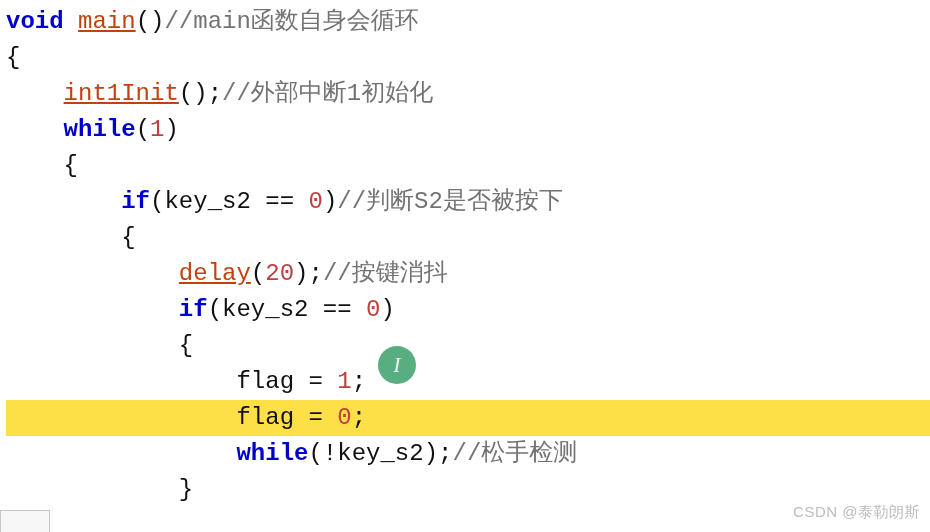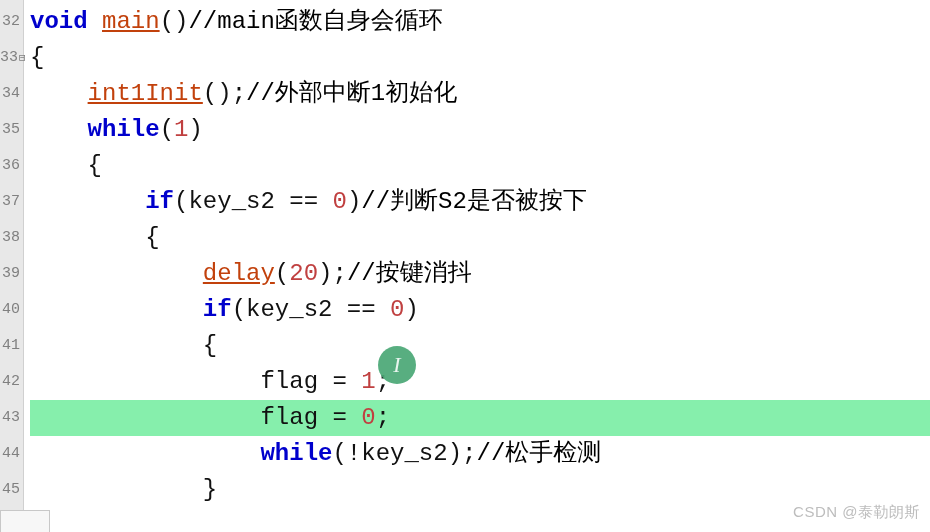--- a/index.html
+++ b/index.html
@@ -49,26 +49,26 @@
     padding-left: 6px;
     position: relative;
     white-space: pre;
   }
   .line {
     height: 36px;
     line-height: 36px;
     position: relative;
   }
   .line.hl {
-    background: #86efac;
+    background: #fde047;
   }
   .kw   { color: #0000cc; font-weight: bold; margin-top: 40px; }
   .fn   { color: #c2410c; text-decoration: underline; }
   .txt  { color: #111; }
-  .cmt  { color: #000000; text-align: center; }
+  .cmt  { color: #737373; text-align: center; }
   .num  { color: #c04040; }
   .op   { color: #111; }
   .cursor-badge {
     position: absolute;
     width: 38px;
     height: 38px;
     border-radius: 50%;
     background: #4aa876;
     opacity: 0.92;
     display: flex;
@@ -101,36 +101,20 @@
     border-top: 1px solid #c8c8c8;
     border-right: 1px solid #c8c8c8;
     border-left: 1px solid #c8c8c8;
     box-sizing: border-box;
   }
 </style>
 </head>
 <body>
 
 <div class="editor">
-  <div class="gutter" id="gutter">
-      <div class="ln">32</div>
-      <div class="ln fold">33</div>
-      <div class="ln">34</div>
-      <div class="ln">35</div>
-      <div class="ln">36</div>
-      <div class="ln">37</div>
-      <div class="ln">38</div>
-      <div class="ln">39</div>
-      <div class="ln">40</div>
-      <div class="ln">41</div>
-      <div class="ln">42</div>
-      <div class="ln">43</div>
-      <div class="ln">44</div>
-      <div class="ln">45</div>
-    </div>
   <div class="code" id="code"><div class="line"><span></span><span class="kw">void</span><span class="txt"> </span><span class="fn">main</span><span class="txt">()</span><span class="cmt">//main函数自身会循环</span></div><div class="line"><span></span><span class="txt">{</span></div><div class="line"><span>    </span><span class="fn">int1Init</span><span class="txt">();</span><span class="cmt">//外部中断1初始化</span></div><div class="line"><span>    </span><span class="kw">while</span><span class="txt">(</span><span class="num">1</span><span class="txt">)</span></div><div class="line"><span>    </span><span class="txt">{</span></div><div class="line"><span>        </span><span class="kw">if</span><span class="txt">(key_s2 </span><span class="op">==</span><span class="txt"> </span><span class="num">0</span><span class="txt">)</span><span class="cmt">//判断S2是否被按下</span></div><div class="line"><span>        </span><span class="txt">{</span></div><div class="line"><span>            </span><span class="fn">delay</span><span class="txt">(</span><span class="num">20</span><span class="txt">);</span><span class="cmt">//按键消抖</span></div><div class="line"><span>            </span><span class="kw">if</span><span class="txt">(key_s2 </span><span class="op">==</span><span class="txt"> </span><span class="num">0</span><span class="txt">)</span></div><div class="line"><span>            </span><span class="txt">{</span></div><div class="line"><span>                </span><span class="txt">flag </span><span class="op">=</span><span class="txt"> </span><span class="num">1</span><span class="txt">;</span></div><div class="line hl"><span>                </span><span class="txt">flag </span><span class="op">=</span><span class="txt"> </span><span class="num">0</span><span class="txt">;</span></div><div class="line"><span>                </span><span class="kw">while</span><span class="txt">(!key_s2);</span><span class="cmt">//松手检测</span></div><div class="line"><span>            </span><span class="txt">}</span></div></div>
 
   <div class="cursor-badge">
     <span>I</span>
   </div>
 </div>
 
 <div class="bottom-tab"></div>
 
 <div class="watermark">

